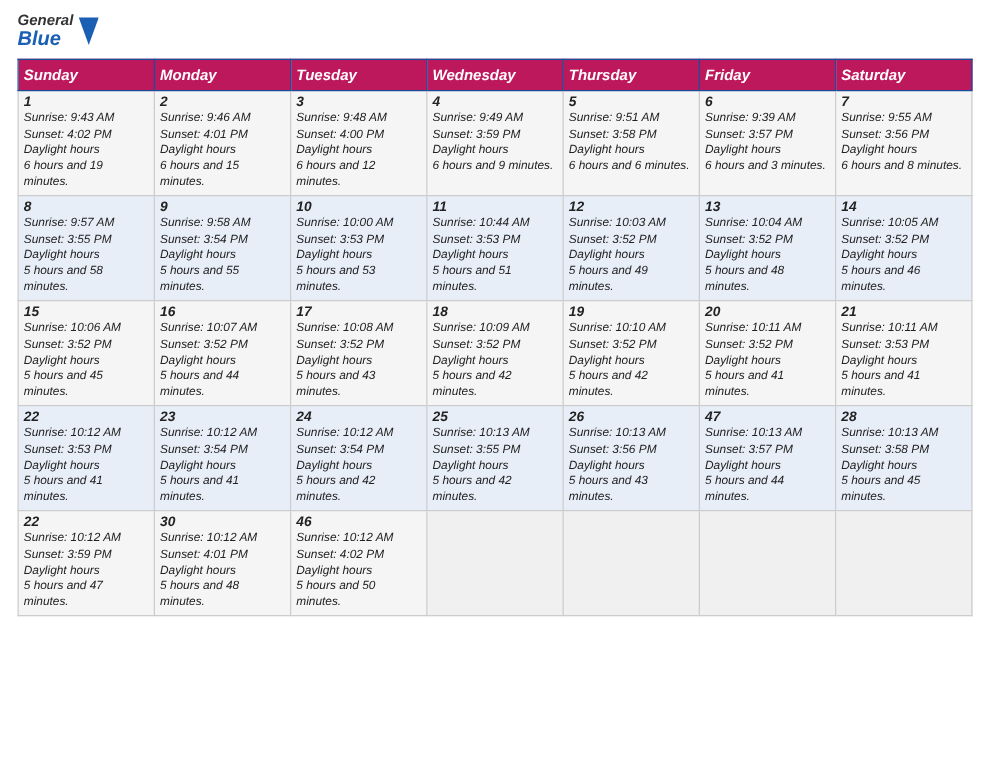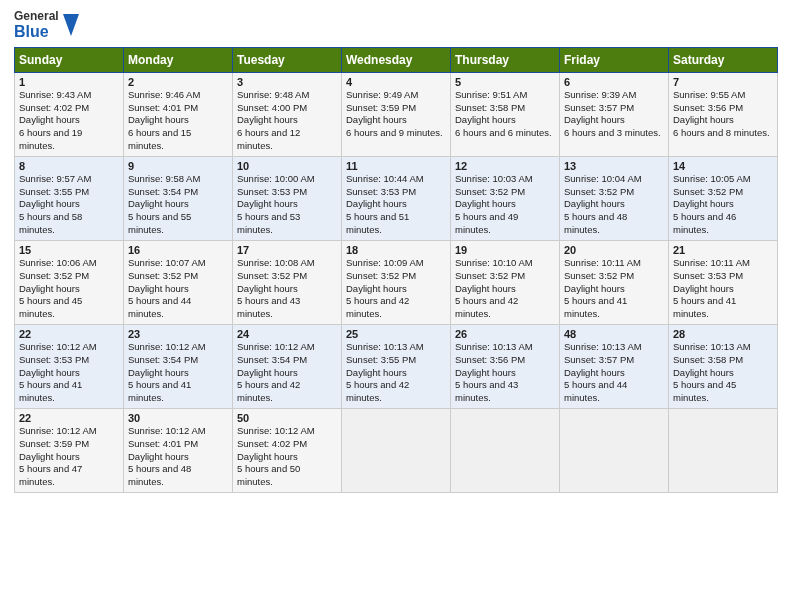--- a/index.html
+++ b/index.html
@@ -6,20 +6,21 @@
     body {
       font-family: Arial, sans-serif;
       background: #fff;
       width: 792px;
       height: 612px;
       overflow: hidden;
     }
     .container {
       width: 792px;
       padding: 10px 14px 8px 14px;
+      font-style: italic;
     }
     .header-row {
       display: flex;
       align-items: flex-start;
       justify-content: space-between;
       margin-bottom: 6px;
     }
     .logo {
       display: flex;
       align-items: center;
@@ -37,21 +38,21 @@
     .location {
       font-size: 13px;
       color: #444;
     }
     table {
       width: 100%;
       border-collapse: collapse;
       table-layout: fixed;
     }
     thead tr th {
-      background-color: #4d7c0f;
+      background-color: #be185d;
       color: #fff;
       font-size: 12px;
       font-weight: bold;
       padding: 5px 4px;
       text-align: left;
       border: 1px solid #1a4d99;
     }
     tbody tr td {
       vertical-align: top;
       font-size: 9.5px;
@@ -349,21 +350,21 @@
           <td>
           <span class="day-num">26</span>
           <div class="day-info">
             <span>Sunrise: 10:13 AM</span><br>
             <span>Sunset: 3:56 PM</span><br>
             <span>Daylight hours</span><br>
             <span>5 hours and 43 minutes.</span>
           </div>
         </td>
           <td>
-          <span class="day-num">48</span>
+          <span class="day-num">47</span>
           <div class="day-info">
             <span>Sunrise: 10:13 AM</span><br>
             <span>Sunset: 3:57 PM</span><br>
             <span>Daylight hours</span><br>
             <span>5 hours and 44 minutes.</span>
           </div>
         </td>
           <td>
           <span class="day-num">28</span>
           <div class="day-info">
@@ -387,21 +388,21 @@
           <td>
           <span class="day-num">30</span>
           <div class="day-info">
             <span>Sunrise: 10:12 AM</span><br>
             <span>Sunset: 4:01 PM</span><br>
             <span>Daylight hours</span><br>
             <span>5 hours and 48 minutes.</span>
           </div>
         </td>
           <td>
-          <span class="day-num">50</span>
+          <span class="day-num">46</span>
           <div class="day-info">
             <span>Sunrise: 10:12 AM</span><br>
             <span>Sunset: 4:02 PM</span><br>
             <span>Daylight hours</span><br>
             <span>5 hours and 50 minutes.</span>
           </div>
         </td>
           <td class="empty"></td>
           <td class="empty"></td>
           <td class="empty"></td>

